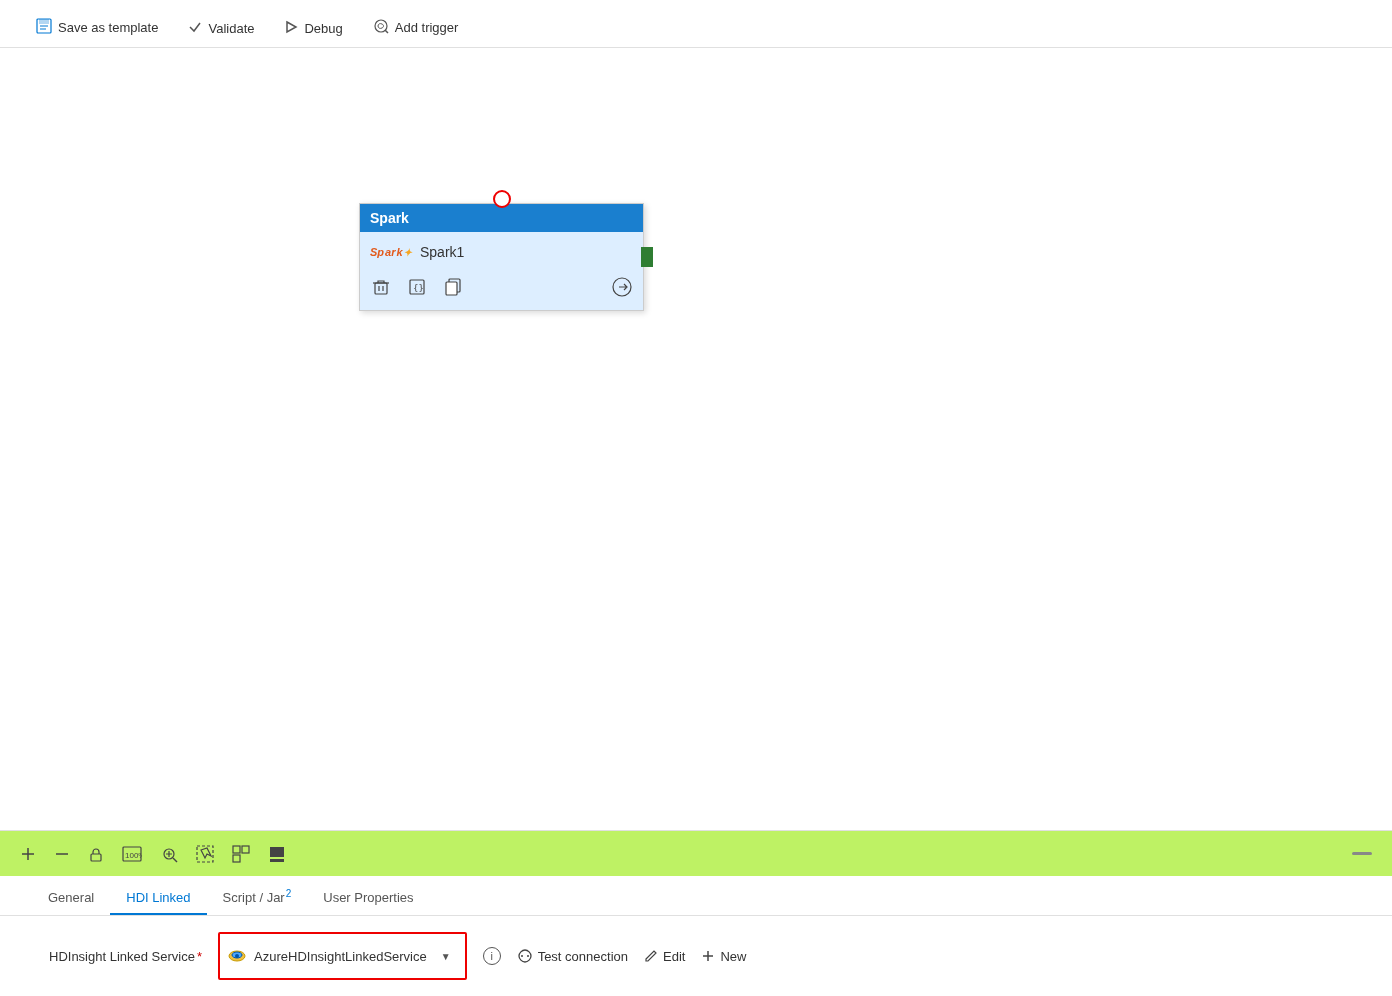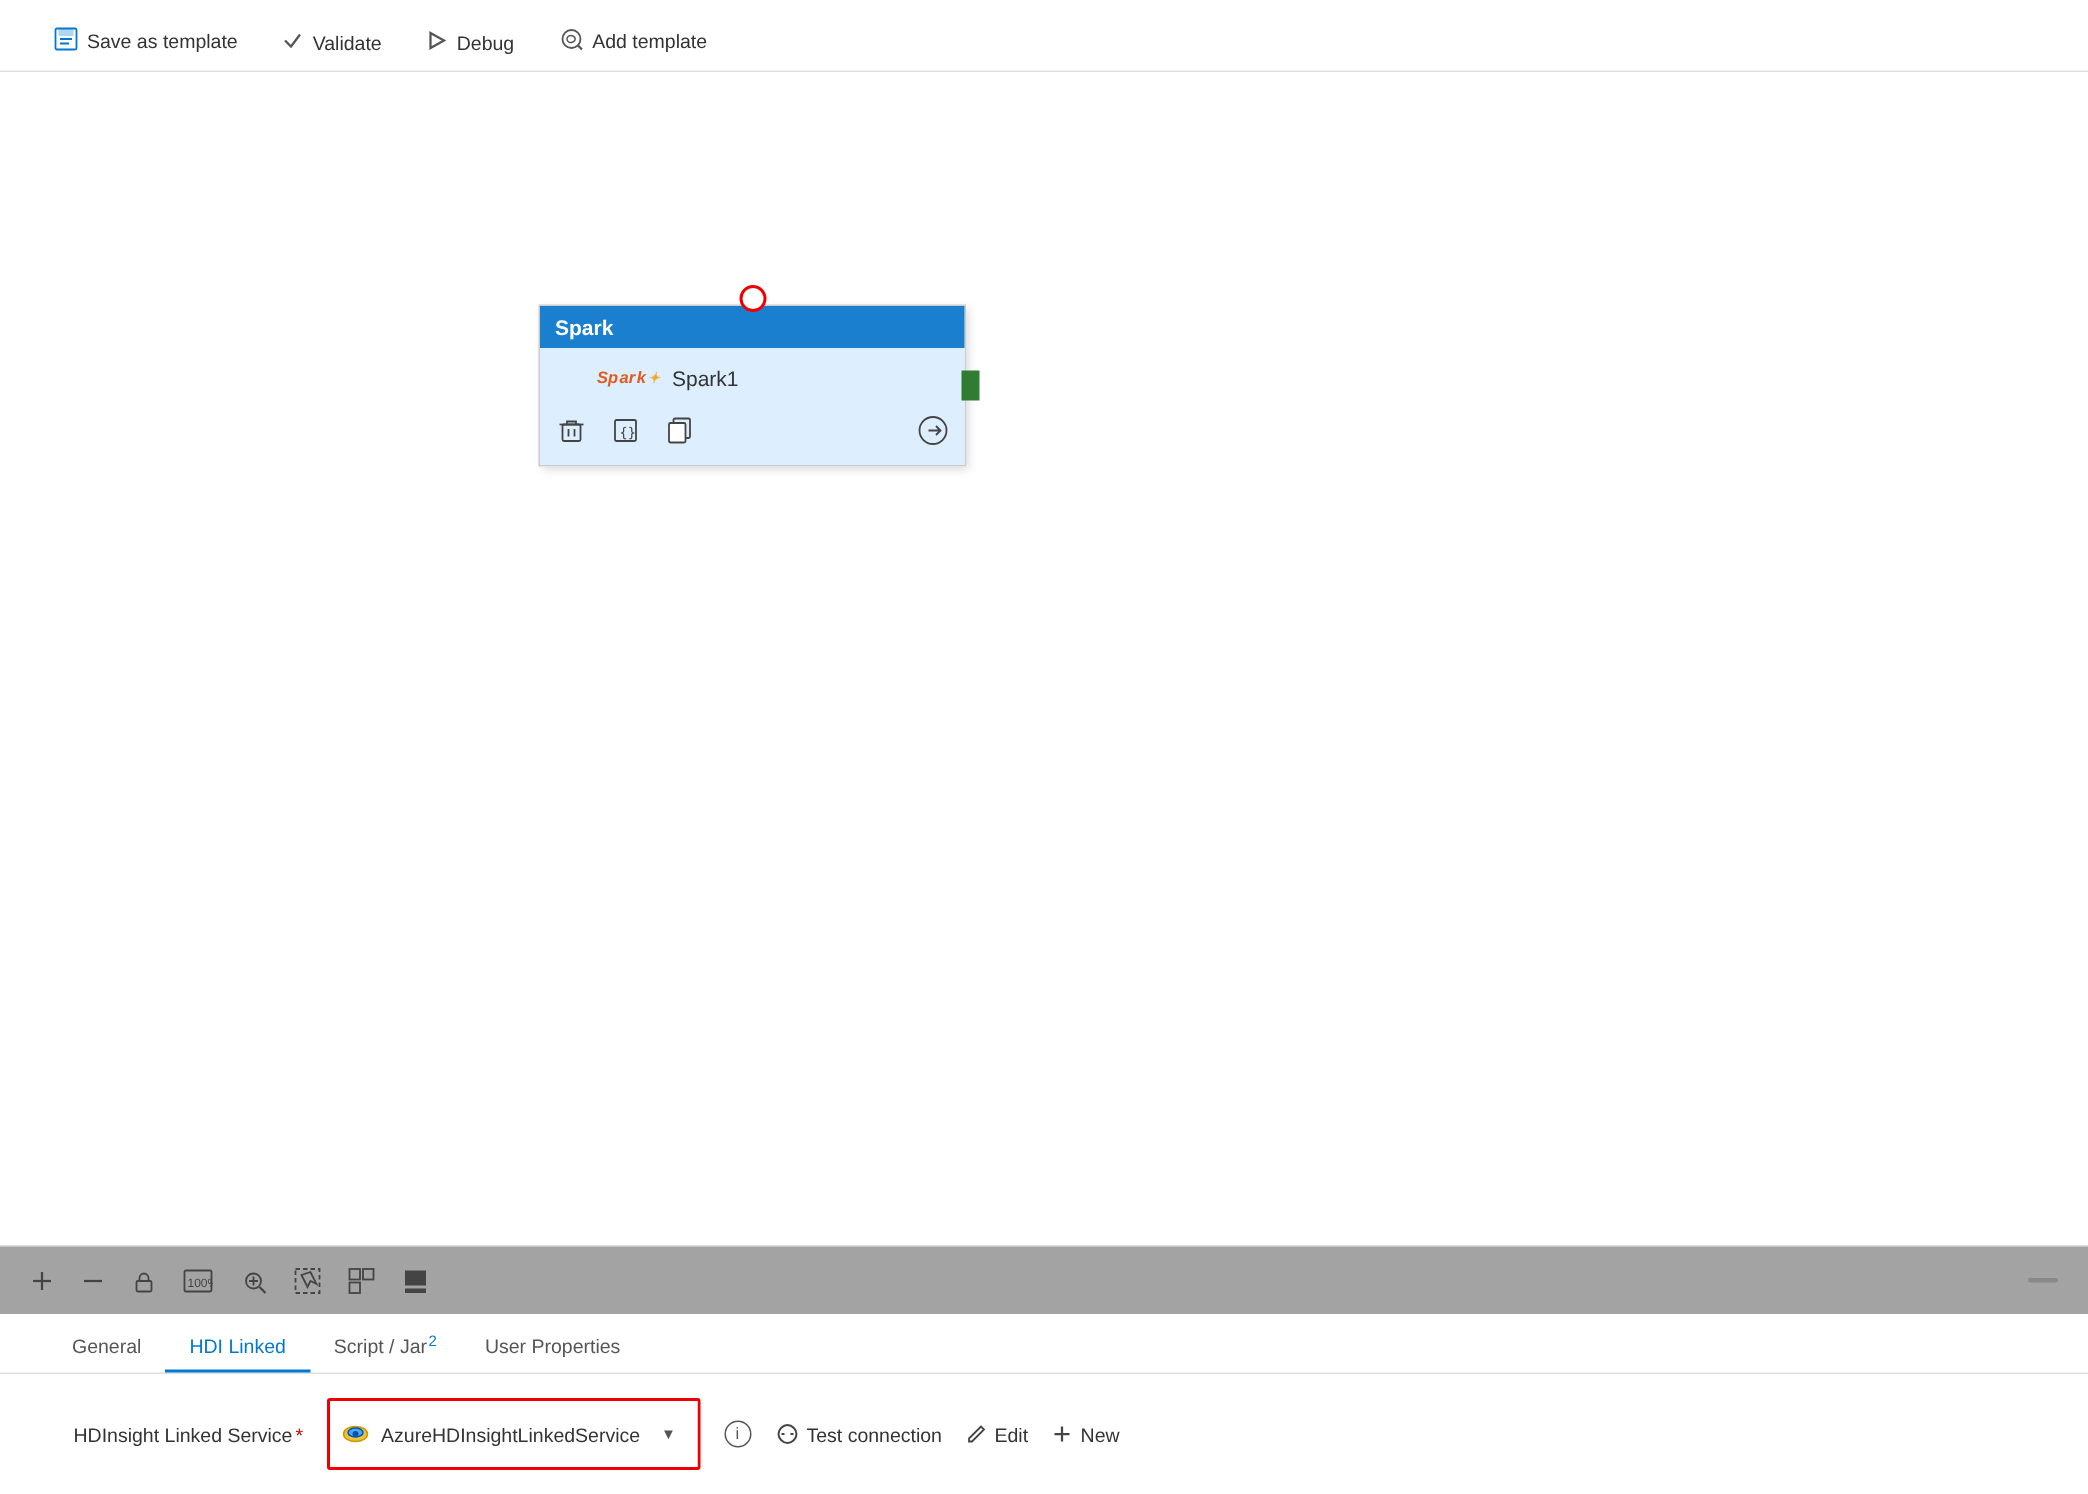--- a/index.html
+++ b/index.html
@@ -62,21 +62,20 @@
     }
     .spark-node-body {
       background: #ddeeff;
       padding: 12px 10px;
     }
     .spark-node-title-row {
       display: flex;
       align-items: center;
       gap: 8px;
       margin-bottom: 16px;
-      margin-left: 28px;
     }
     .spark-logo {
       font-size: 11px;
       font-weight: bold;
       color: #e25a1c;
       font-style: italic;
       display: flex;
       align-items: center;
       gap: 1px;
     }
@@ -133,21 +132,21 @@
 
     
     .bottom-toolbar {
       display: flex;
       align-items: center;
       padding: 8px 20px;
       border-top: 1px solid #e0e0e0;
       gap: 18px;
       height: 46px;
       flex-shrink: 0;
-      background: #a3a3a3;
+      background: #bef264;
     }
     .bt-icon {
       font-size: 16px;
       color: #444;
       cursor: pointer;
       display: flex;
       align-items: center;
     }
 
     
@@ -305,21 +304,21 @@
     <span>Debug</span>
   </div>
   <div class="toolbar-item">
     <span class="toolbar-icon">
       <svg width="16" height="16" viewBox="0 0 16 16">
         <circle cx="8" cy="8" r="6" stroke="#555" stroke-width="1.2" fill="none"></circle>
         <path d="M5,8 C5,6 7,5 9,6 C11,7 11,9 9,10 C7,11 5,10 5,8" stroke="#555" stroke-width="1" fill="none"></path>
         <line x1="12" y1="12" x2="15" y2="15" stroke="#555" stroke-width="1.5"></line>
       </svg>
     </span>
-    <span>Add template</span>
+    <span>Add trigger</span>
   </div>
 </div>
 
 <div class="canvas-area">
 
   <div class="spark-node">
     <div class="node-top-circle"></div>
     <div class="spark-node-header">
       <span>Spark</span>
     </div>

